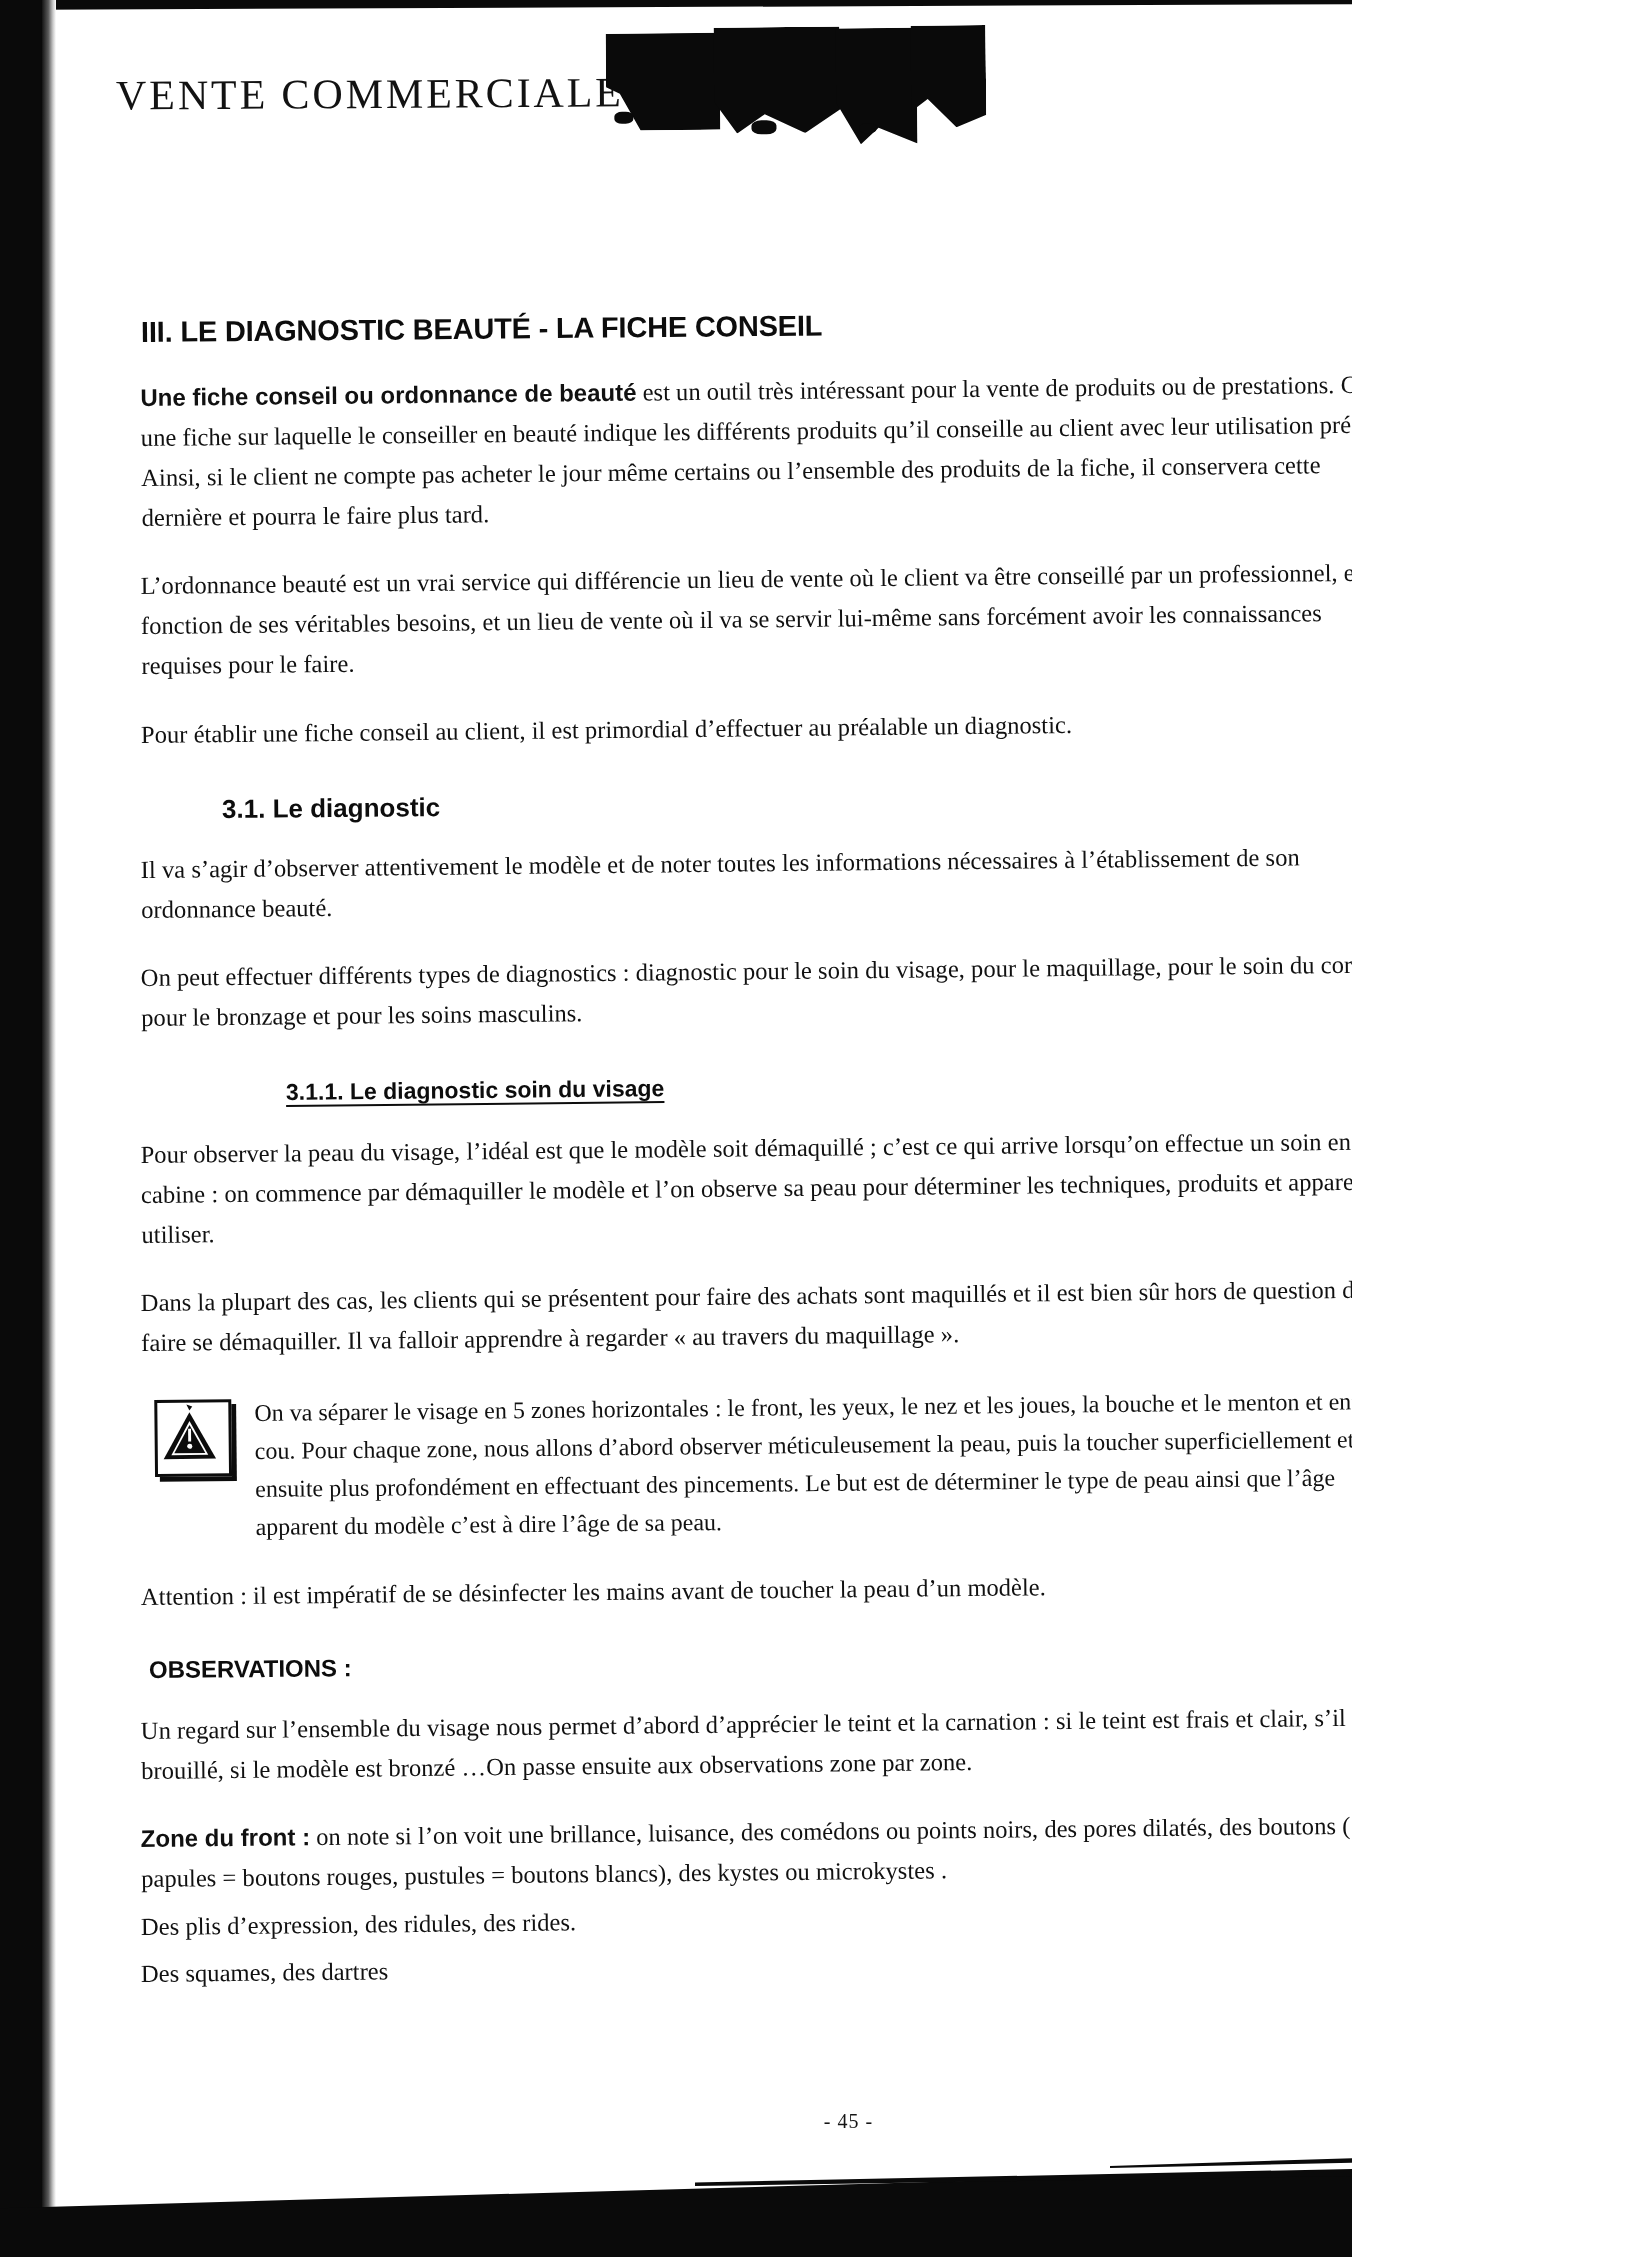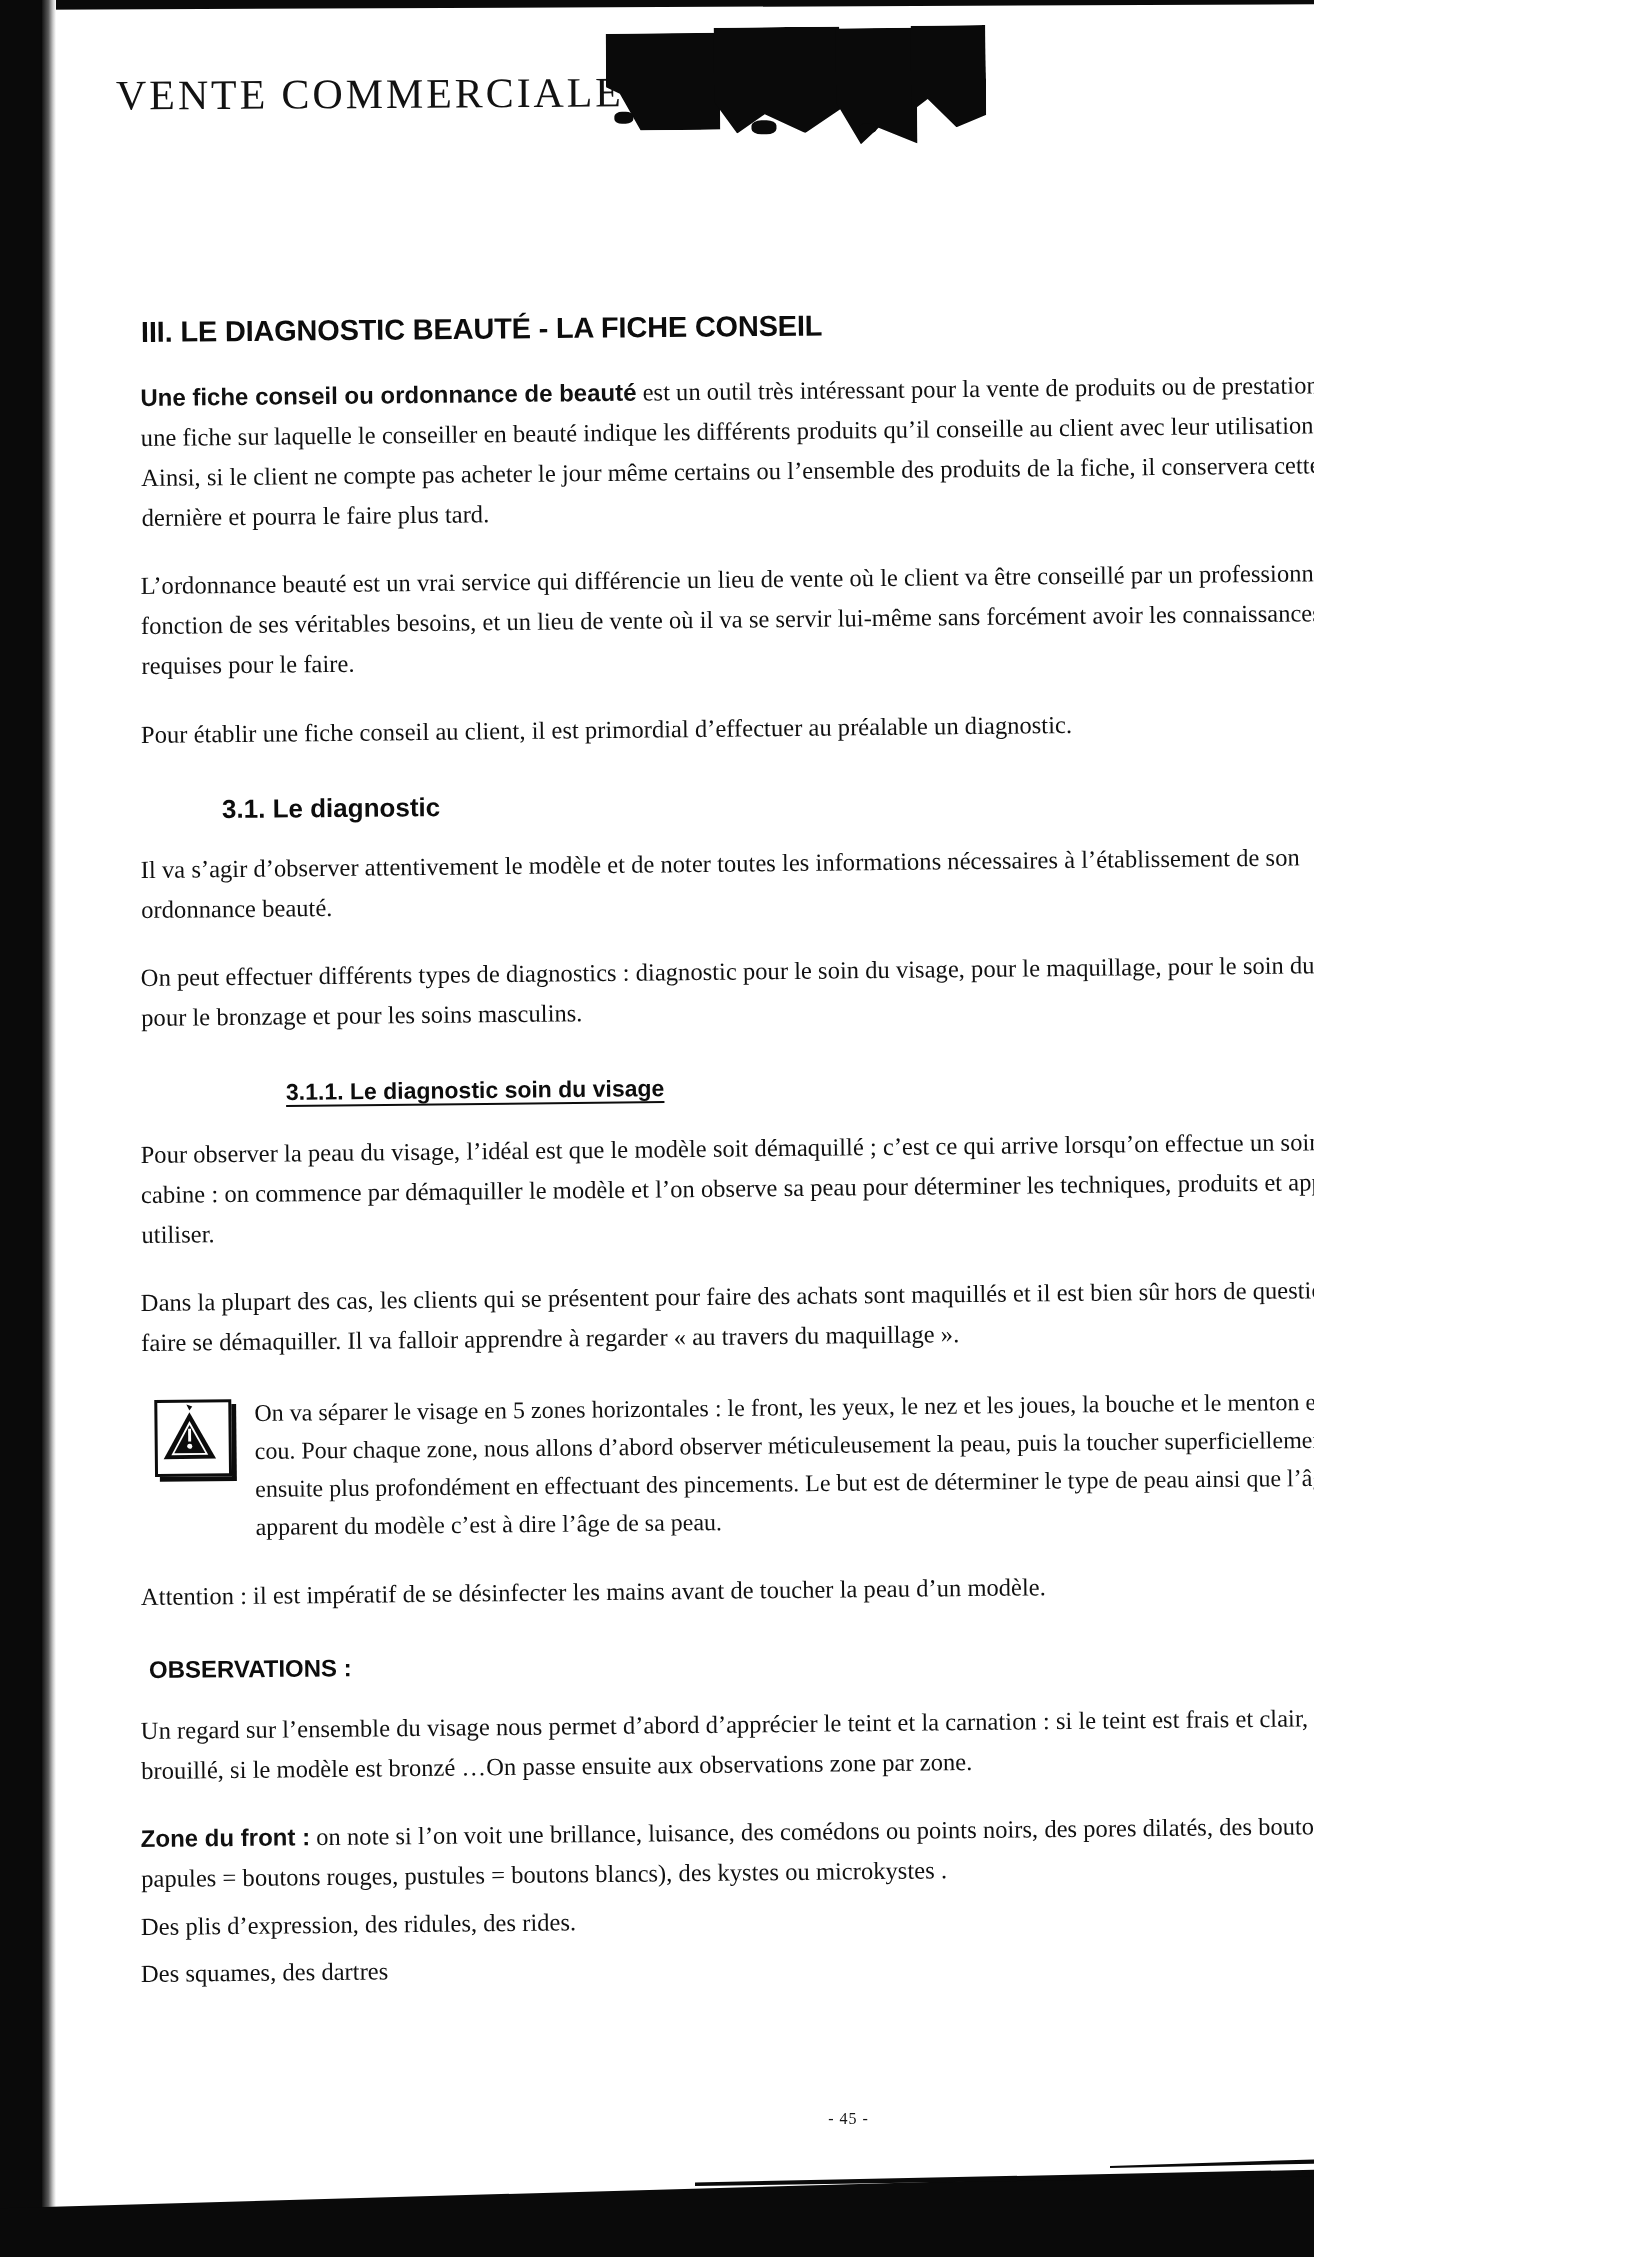--- a/index.html
+++ b/index.html
@@ -7,20 +7,21 @@
     padding: 0;
     background: #ffffff;
   }
   #page {
     position: relative;
     width: 1314px;
     height: 2257px;
     background: #ffffff;
     overflow: hidden;
     font-family: "Liberation Sans", sans-serif;
+    padding-left: 38px;
   }
 
   
   .scan-edge-left {
     position: absolute;
     left: 0; top: 0;
     width: 46px; height: 2221px;
     background: #0a0a0a;
   }
   .scan-edge-left-taper {
@@ -237,21 +238,21 @@
     flex: 1 1 auto;
   }
 
   
   .page-number {
     position: absolute;
     left: 0; right: 0;
     top: 2110px;
     text-align: center;
     font-family: "Liberation Serif", serif;
-    font-size: 16px;
+    font-size: 20px;
     color: #151515;
     letter-spacing: 1px;
   }
 
   
   .speck {
     position: absolute;
     background: #1a1a1a;
   }
 </style>

